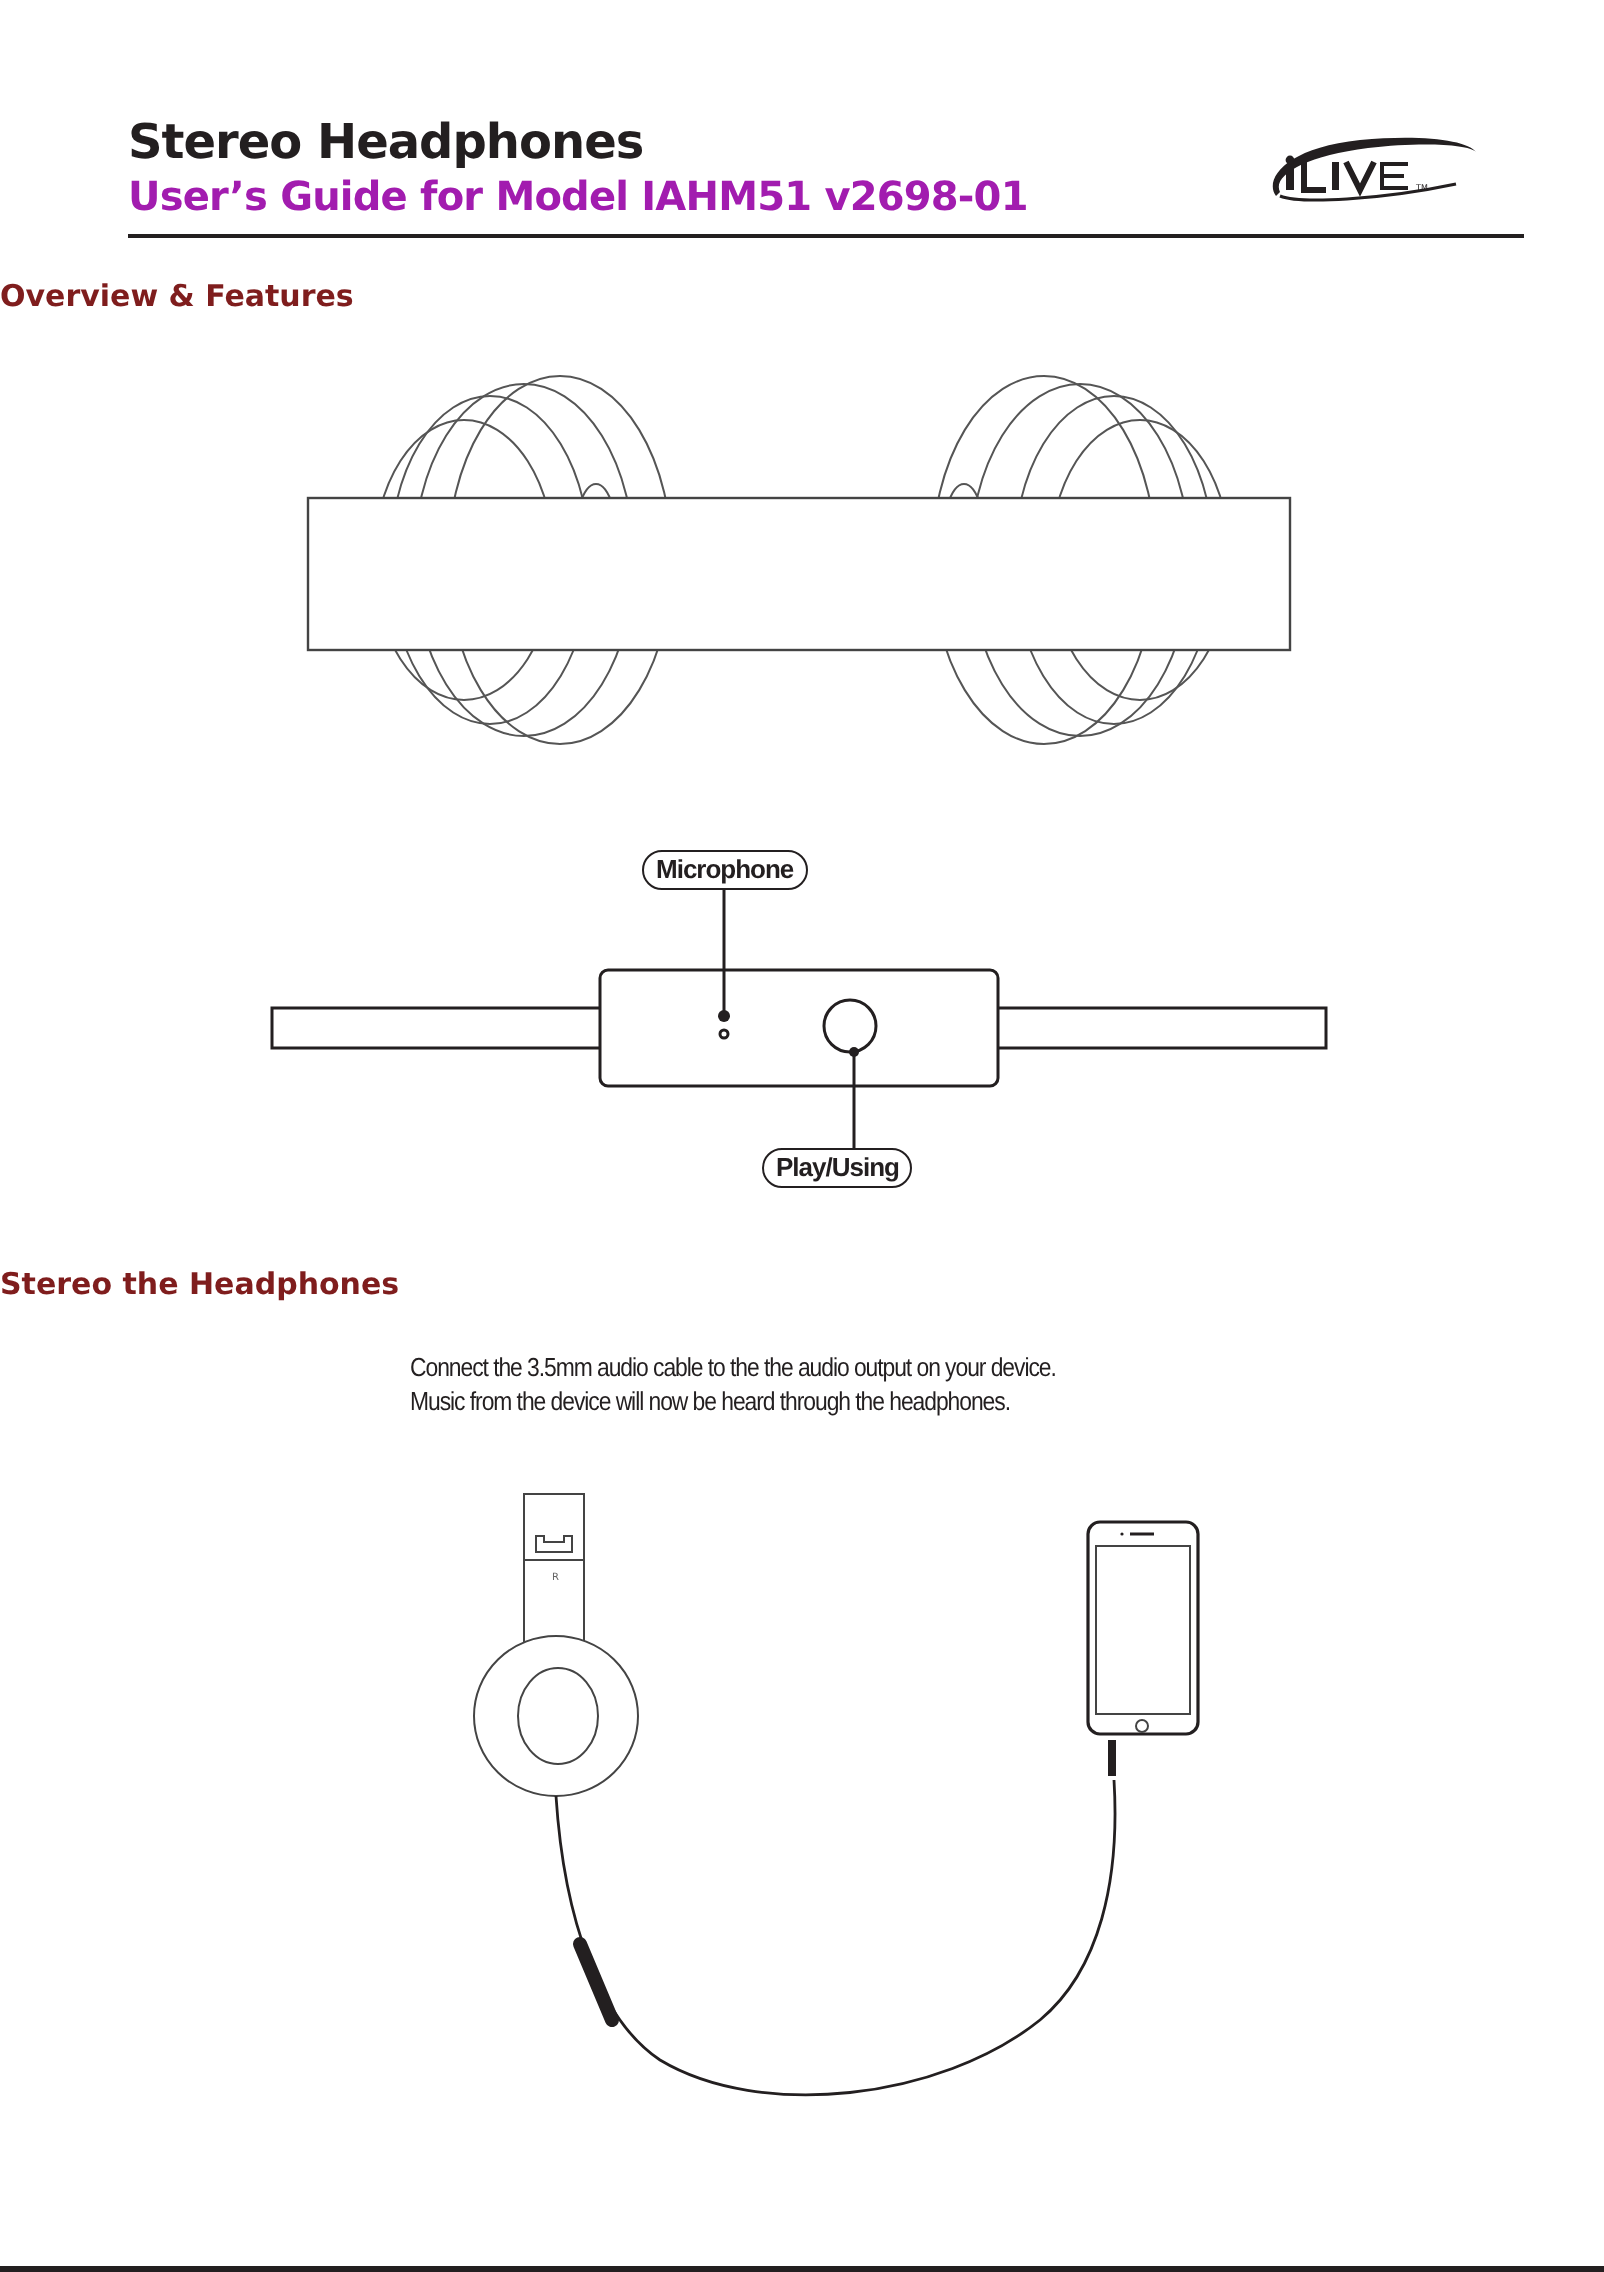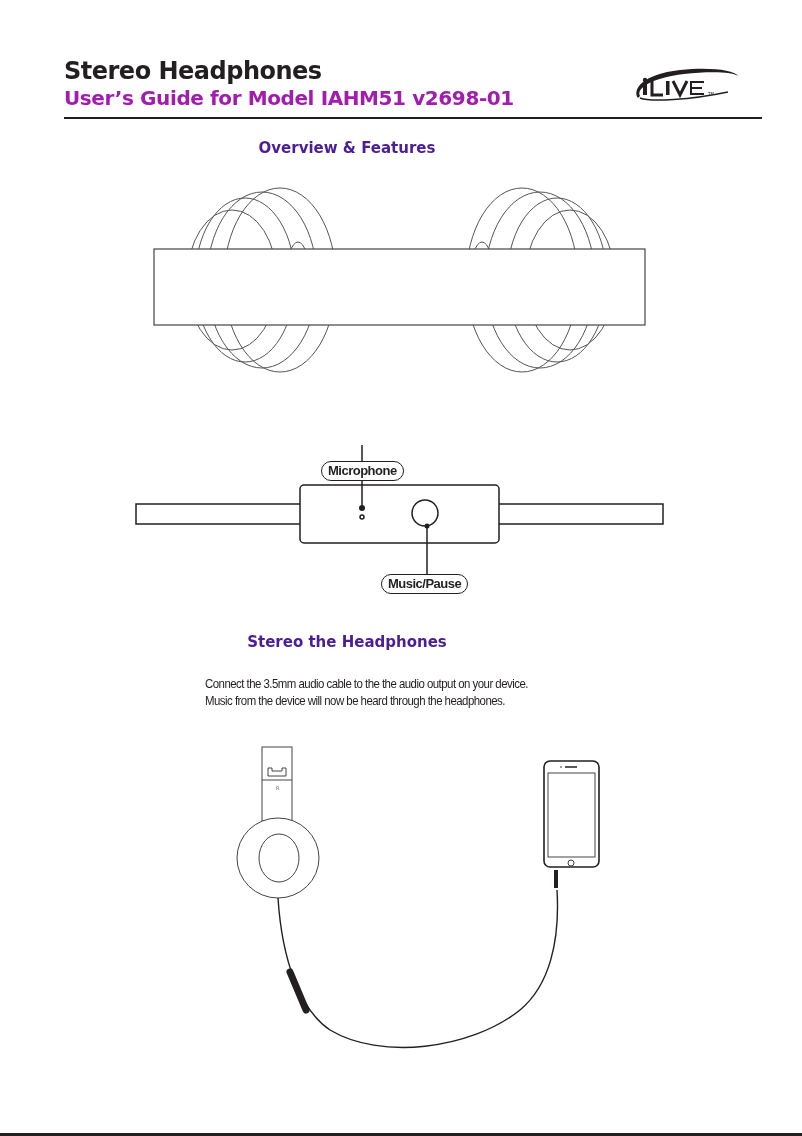--- a/index.html
+++ b/index.html
@@ -2,21 +2,21 @@
 <html><head>
 <meta charset="utf-8">
 <style>
   html,body{margin:0;padding:0;background:#ffffff;}
   body{width:802px;height:1136px;position:relative;overflow:hidden;font-family:"DejaVu Sans",sans-serif;color:#231f20;}
   .abs{position:absolute;}
   .title{left:64px;top:56px;font-size:24px;font-weight:bold;letter-spacing:-0.5px;color:#231f20;line-height:30px;text-align:right;}
   .subtitle{left:64px;top:86px;font-size:20px;font-weight:bold;color:#a21caf;letter-spacing:-0.4px;line-height:24px;}
   .rule{left:64px;top:117px;width:698px;height:2px;background:#231f20;}
   .logo{left:630px;top:62px;width:112px;height:44px;}
-  .h2{left:0;width:694px;text-align:center;font-size:15px;font-weight:bold;color:#4c1d95;}
+  .h2{left:0;width:694px;text-align:left;font-size:15px;font-weight:bold;color:#7f1d1d;}
   .para{left:205px;top:675px;font-family:"Liberation Sans",sans-serif;font-size:13px;line-height:17px;color:#231f20;letter-spacing:-0.6px;transform:scaleX(0.88);transform-origin:left top;}
   .para div{white-space:nowrap;}
   .bottomline{left:0;top:1133px;width:802px;height:3px;background:#231f20;}
   svg{position:absolute;overflow:visible;}
   .lbl{font-family:"Liberation Sans",sans-serif;font-weight:bold;font-size:13px;color:#231f20;position:absolute;border:1.5px solid #231f20;border-radius:10px;padding:0 6px;line-height:18px;background:#fff;letter-spacing:-0.5px;}
 </style>
 </head>
 <body>
 
 <div class="abs title">Stereo Headphones</div>
@@ -63,22 +63,22 @@
     <rect x="497" y="94" width="166" height="20"></rect>
     <rect x="300" y="75" width="199" height="58" rx="4"></rect>
     <circle cx="425" cy="103" r="13"></circle>
     <circle cx="362" cy="107" r="2"></circle>
   </g>
   <line x1="362" y1="35" x2="362" y2="97" stroke="#231f20" stroke-width="1.5"></line>
   <circle cx="362" cy="98" r="3" fill="#231f20"></circle>
   <line x1="427" y1="116" x2="427" y2="168" stroke="#231f20" stroke-width="1.5"></line>
   <circle cx="427" cy="116" r="2.5" fill="#231f20"></circle>
 </svg>
-<div class="lbl" style="left:321px;top:425px;margin-top:36px;">Microphone</div>
-<div class="lbl" style="left:381px;top:574px;">Music/Pause</div>
+<div class="lbl" style="left:321px;top:425px;">Microphone</div>
+<div class="lbl" style="left:381px;top:574px;">Play/Using</div>
 
 <div class="abs h2" style="top:633px;">Stereo the Headphones</div>
 
 <div class="abs para">
   <div>Connect the 3.5mm audio cable to the the audio output on your device.</div>
   <div>Music from the device will now be heard through the headphones.</div>
 </div>
 
 <svg width="802" height="340" style="left:0;top:740px;">
   <g fill="#fff" stroke="#444" stroke-width="1">

